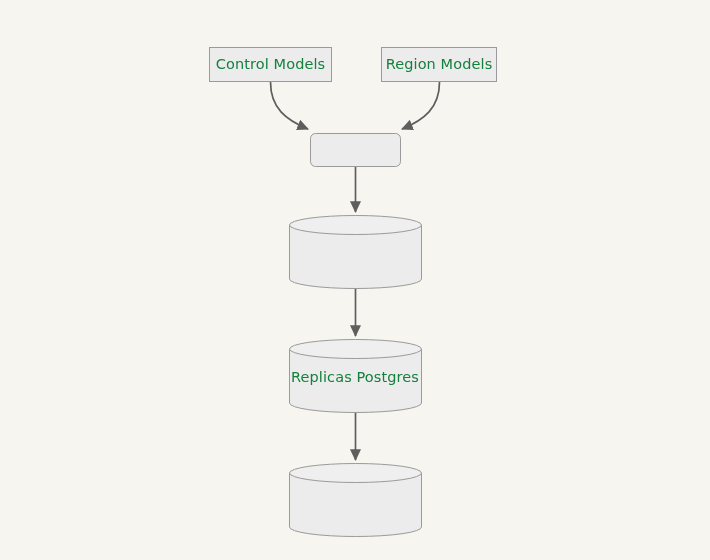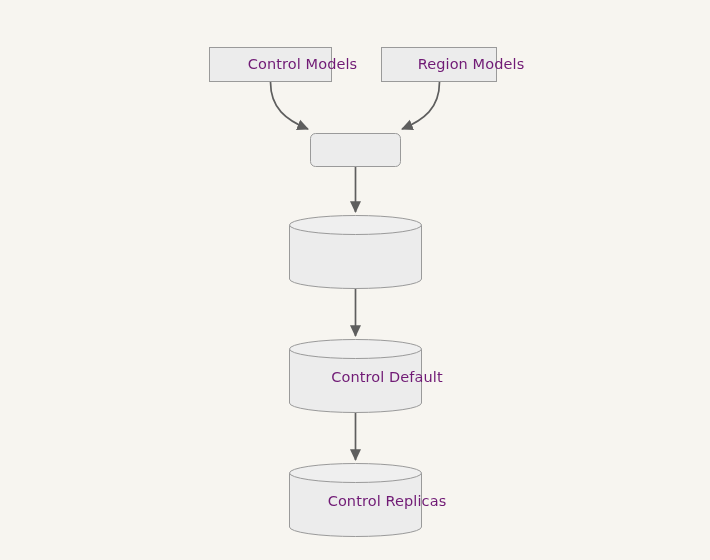--- a/index.html
+++ b/index.html
@@ -23,27 +23,26 @@
     top: 0;
     left: 0;
     width: 710px;
     height: 560px;
   }
   .node-label {
     position: absolute;
     display: flex;
     align-items: center;
     justify-content: center;
-    color: #701a75;
+    color: #15803d;
     font-size: 14.5px;
     line-height: 1;
     letter-spacing: 0.1px;
     white-space: nowrap;
     pointer-events: none;
-    padding-left: 32px;
   }
 </style>
 </head>
 <body>
 
 <div id="diagram-root">
 
   <svg class="diagram-svg" viewBox="0 0 710 560">
     <defs>
       <marker id="arrow" viewBox="0 0 12 12" refX="10.5" refY="6" markerWidth="7.2" markerHeight="7.2" orient="auto-start-reverse">
@@ -97,17 +96,16 @@
       </g>
     </g>
   </svg>
 
   <div class="node-label" style="left:209px; top:47px; width:123px; height:35px;">Control Models</div>
 
   <div class="node-label" style="left:381px; top:47px; width:116px; height:35px;">Region Models</div>
 
 
 
-  <div class="node-label" style="left:289px; top:358px; width:132px; height:38px;">Control Default</div>
+  <div class="node-label" style="left:289px; top:358px; width:132px; height:38px;">Replicas Postgres</div>
 
-  <div class="node-label" style="left:289px; top:482px; width:132px; height:38px;">Control Replicas</div>
 
 </div>
 
 </body></html>

